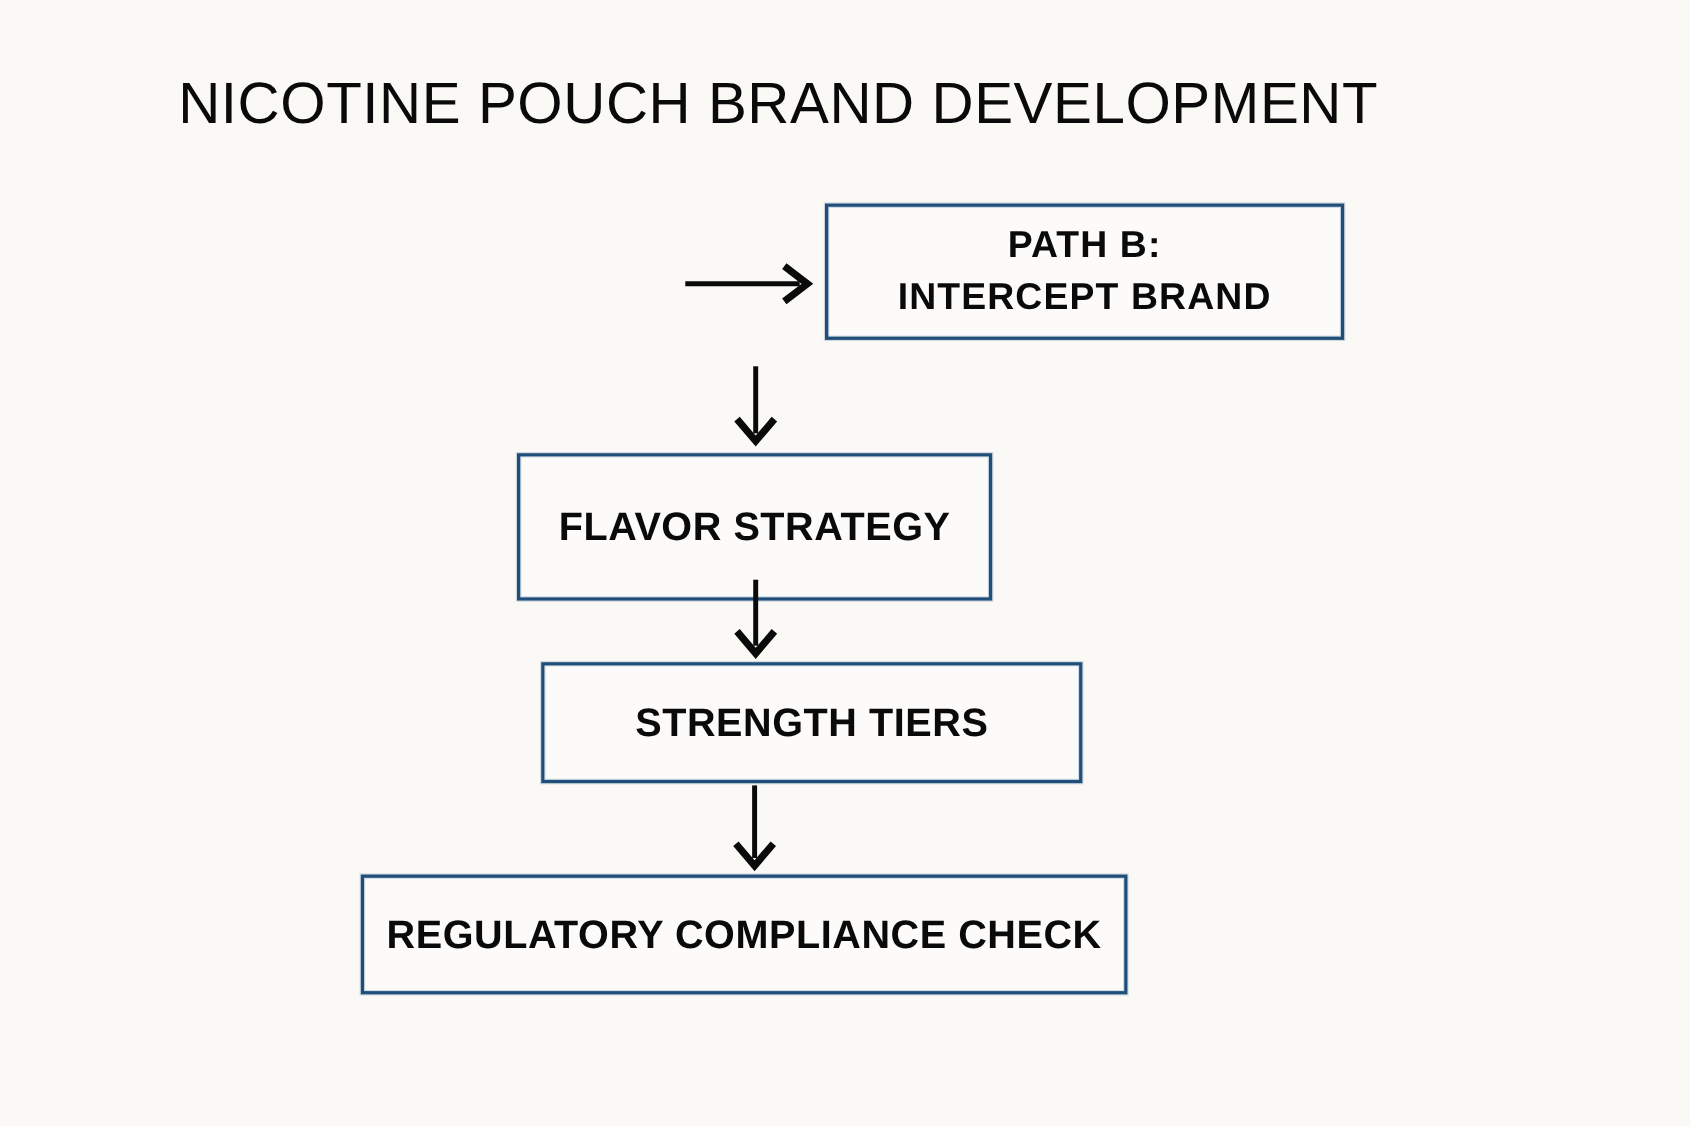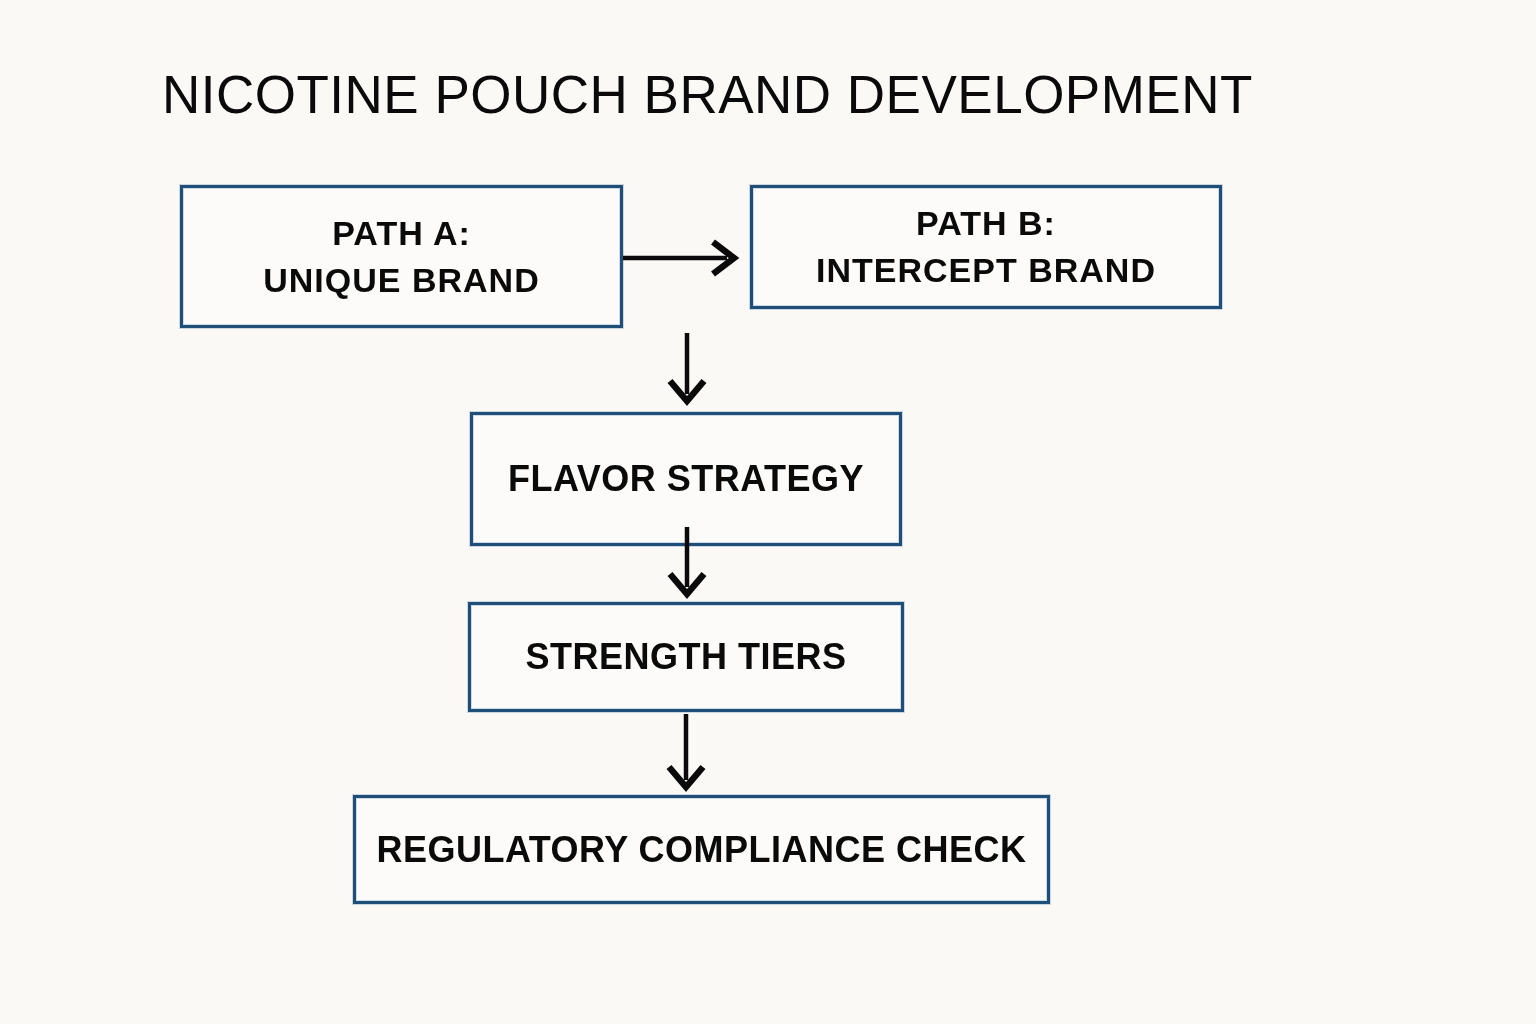--- a/index.html
+++ b/index.html
@@ -53,22 +53,22 @@
   .node .single{
     display:block;
     font-size:36px;
     line-height:40px;
     letter-spacing:0.5px;
     white-space:nowrap;
   }
   #node-path-a{left:180px;top:185px;width:443px;height:143px;}
   #node-path-b{left:750px;top:185px;width:472px;height:124px;}
   #node-flavor{left:470px;top:412px;width:432px;height:134px;}
-  #node-strength{left:468px;top:602px;width:436px;height:110px;}
-  #node-regulatory{left:353px;top:795px;width:697px;height:109px;}
+  #node-strength{left:492px;top:602px;width:492px;height:110px;}
+  #node-regulatory{left:328px;top:795px;width:697px;height:109px;}
   .arrow-layer{
     position:absolute;
     inset:0;
     width:1536px;
     height:1024px;
     pointer-events:none;
   }
   .arrow-shaft{
     stroke:var(--arrow);
     stroke-width:4.5;
@@ -81,24 +81,20 @@
     stroke-linejoin:miter;
   }
 </style>
 </head>
 <body>
 
 <div class="stage">
 
   <h1 class="diagram-title">NICOTINE POUCH BRAND DEVELOPMENT</h1>
 
-  <div class="node" id="node-path-a">
-    <span class="line">PATH A:</span>
-    <span class="line">UNIQUE BRAND</span>
-  </div>
 
   <div class="node" id="node-path-b">
     <span class="line">PATH B:</span>
     <span class="line">INTERCEPT BRAND</span>
   </div>
 
   <div class="node" id="node-flavor">
     <span class="single">FLAVOR STRATEGY</span>
   </div>
 

